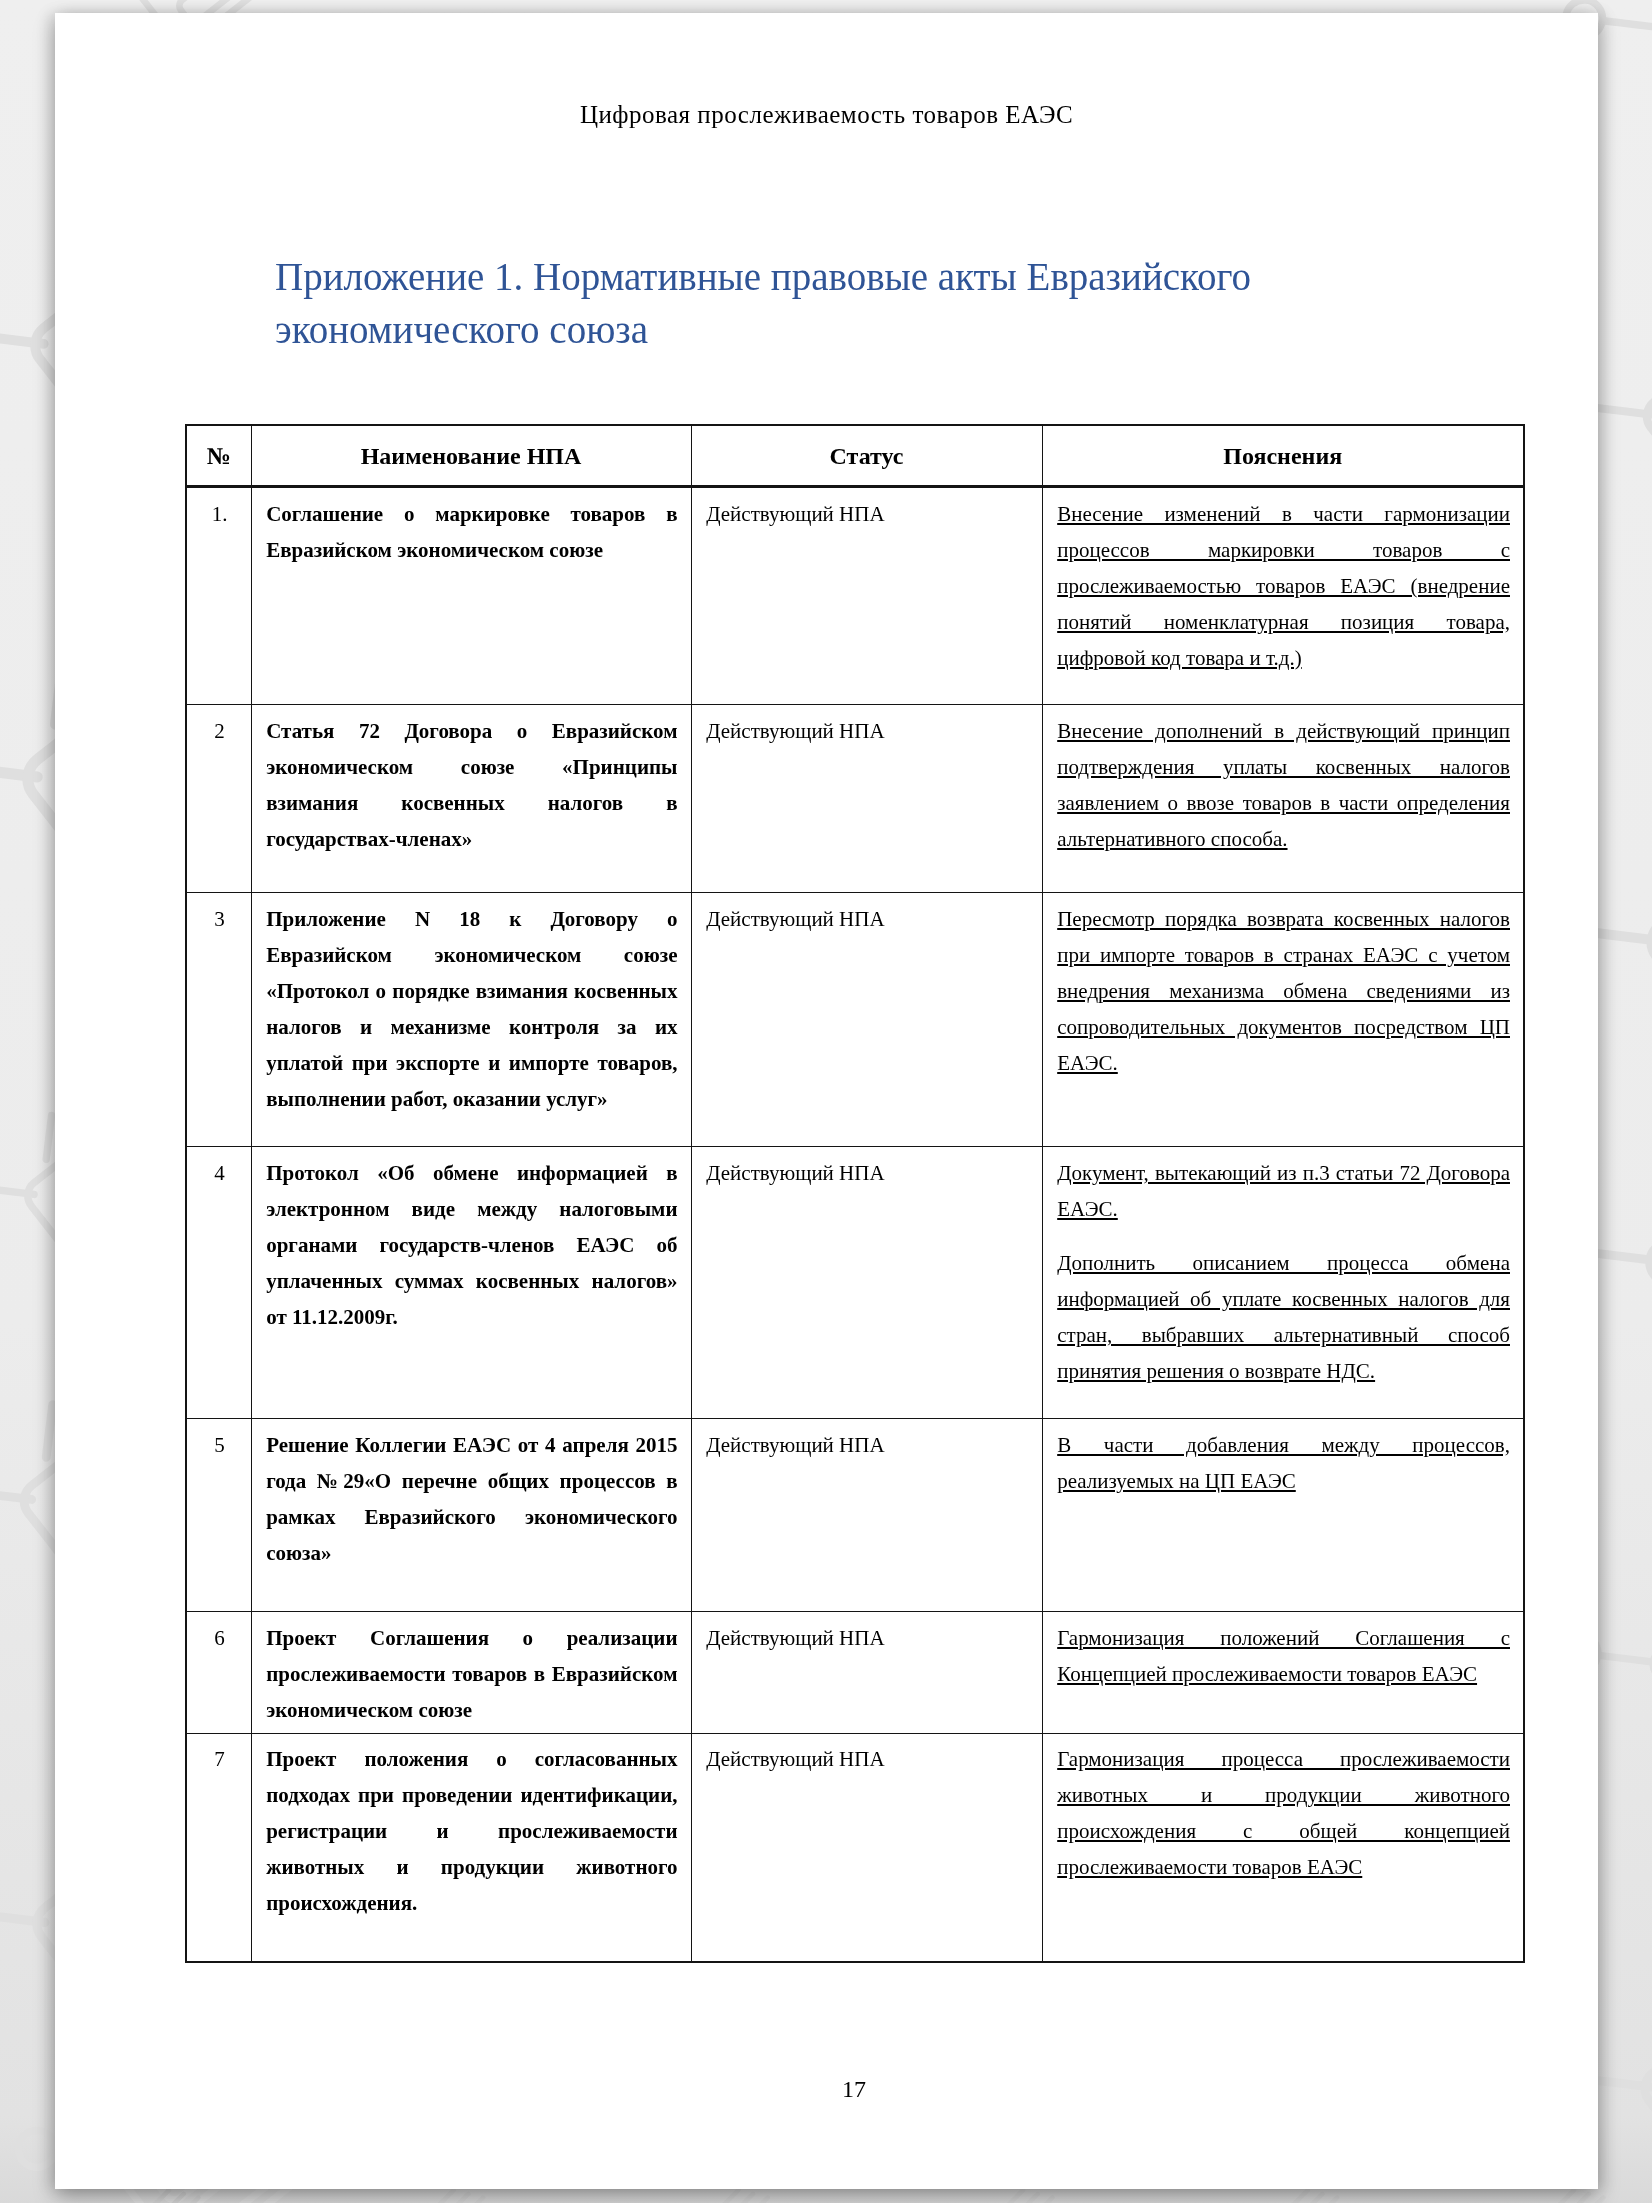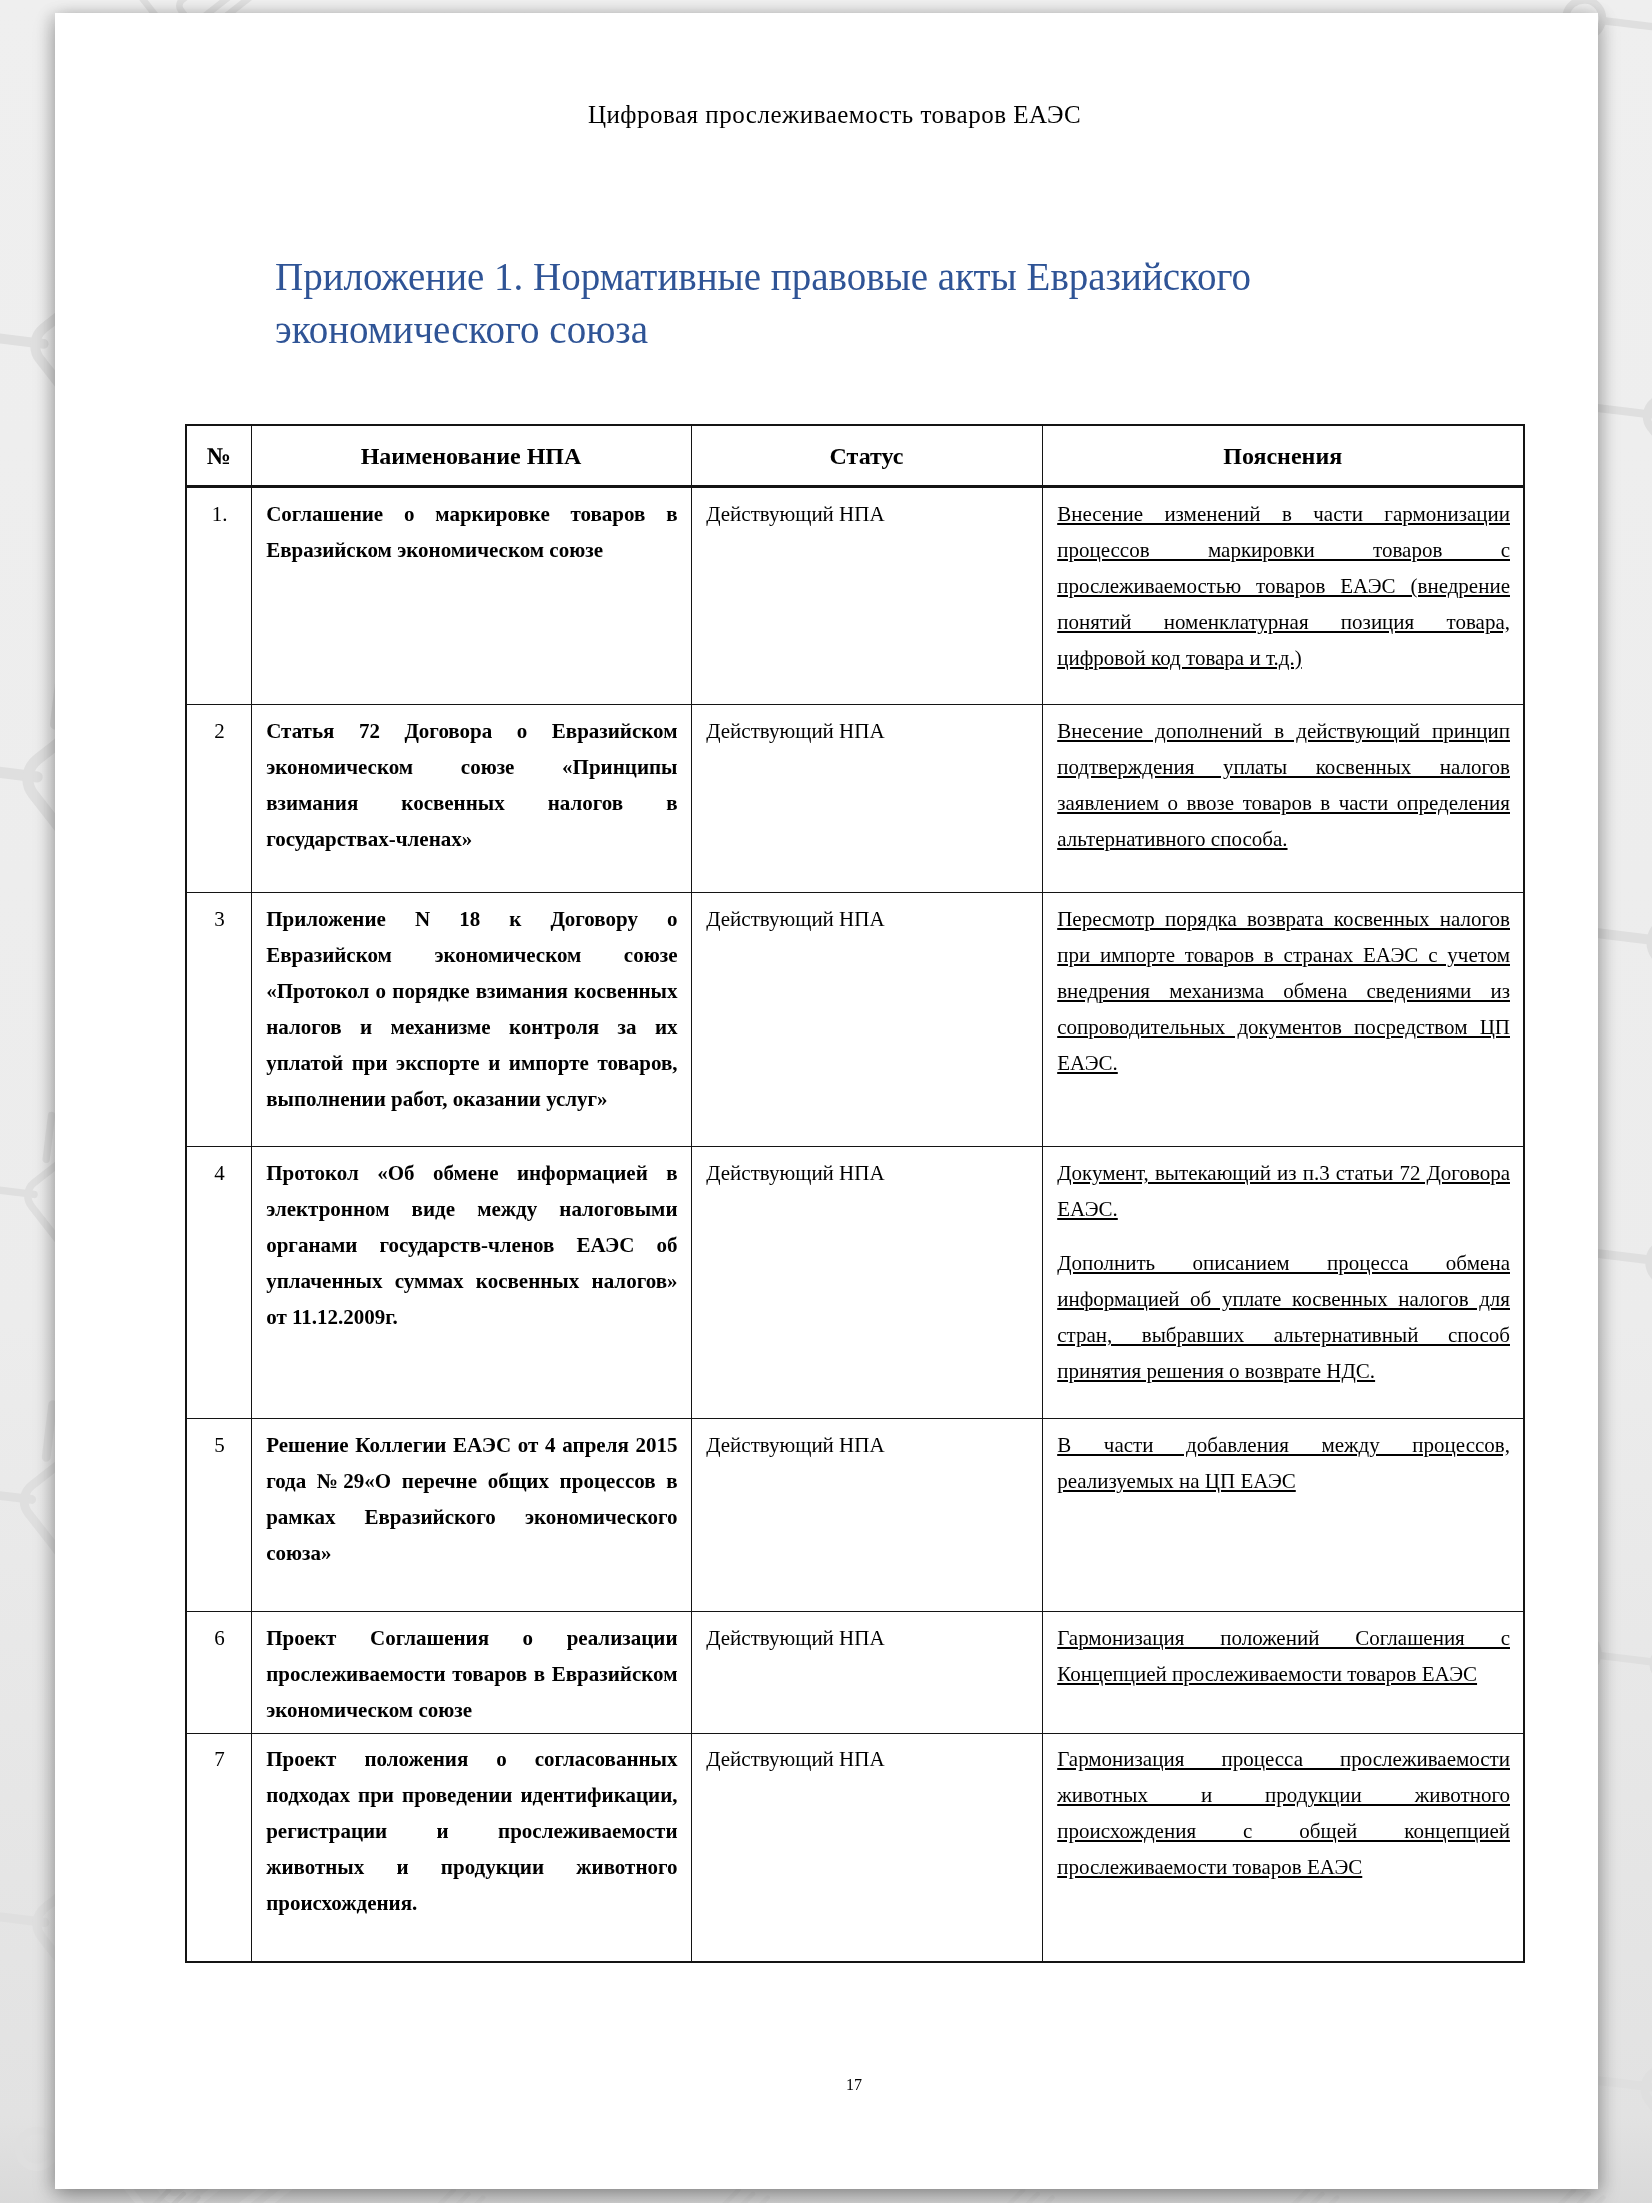--- a/index.html
+++ b/index.html
@@ -9,21 +9,21 @@
     font-family:"Liberation Serif","DejaVu Serif",serif;
     color:#000;
   }
   .bg-decor{position:absolute;left:0;top:0;width:1653px;height:2204px;z-index:0;}
   .sheet{
     position:absolute;left:55px;top:13px;width:1543px;height:2176px;
     background:#ffffff;z-index:1;
     box-shadow:0 9.2px 20px rgba(0,0,0,0.28), 7.3px 0 13px rgba(0,0,0,0.10), -7.3px 0 13px rgba(0,0,0,0.10);
   }
   .running-header{
-    position:absolute;left:8px;top:88px;width:1543px;
+    position:absolute;left:0;top:88px;width:1543px;
     text-align:center;font-size:25px;letter-spacing:0.5px;
   }
   .doc-heading{
     position:absolute;left:220px;top:237px;width:1157px;
     font-size:39px;font-weight:normal;line-height:53px;
     color:#2F5496;
   }
   table.npa{
     position:absolute;left:130px;top:411px;width:1338px;
     border-collapse:collapse;table-layout:fixed;
@@ -52,21 +52,21 @@
   td.c-notes p:last-child{margin-bottom:0;}
   tbody tr:nth-child(1){height:218px;}
   tbody tr:nth-child(2){height:188px;}
   tbody tr:nth-child(3){height:254px;}
   tbody tr:nth-child(4){height:272px;}
   tbody tr:nth-child(5){height:193px;}
   tbody tr:nth-child(6){height:120px;}
   tbody tr:nth-child(7){height:228px;}
   .page-number{
     position:absolute;left:130px;top:2063px;width:1338px;
-    text-align:center;font-size:16px;
+    text-align:center;font-size:24px;
   }
 </style>
 </head>
 <body>
 
 <svg class="bg-decor" width="1653" height="2204" viewBox="0 0 1800 2400" aria-hidden="true">
   <defs>
     <g id="device" fill="none" stroke="#dfdfdf" stroke-width="8" stroke-linecap="round">
       <circle cx="0" cy="0" r="20"></circle>
       <line x1="15" y1="15" x2="62" y2="62"></line>

